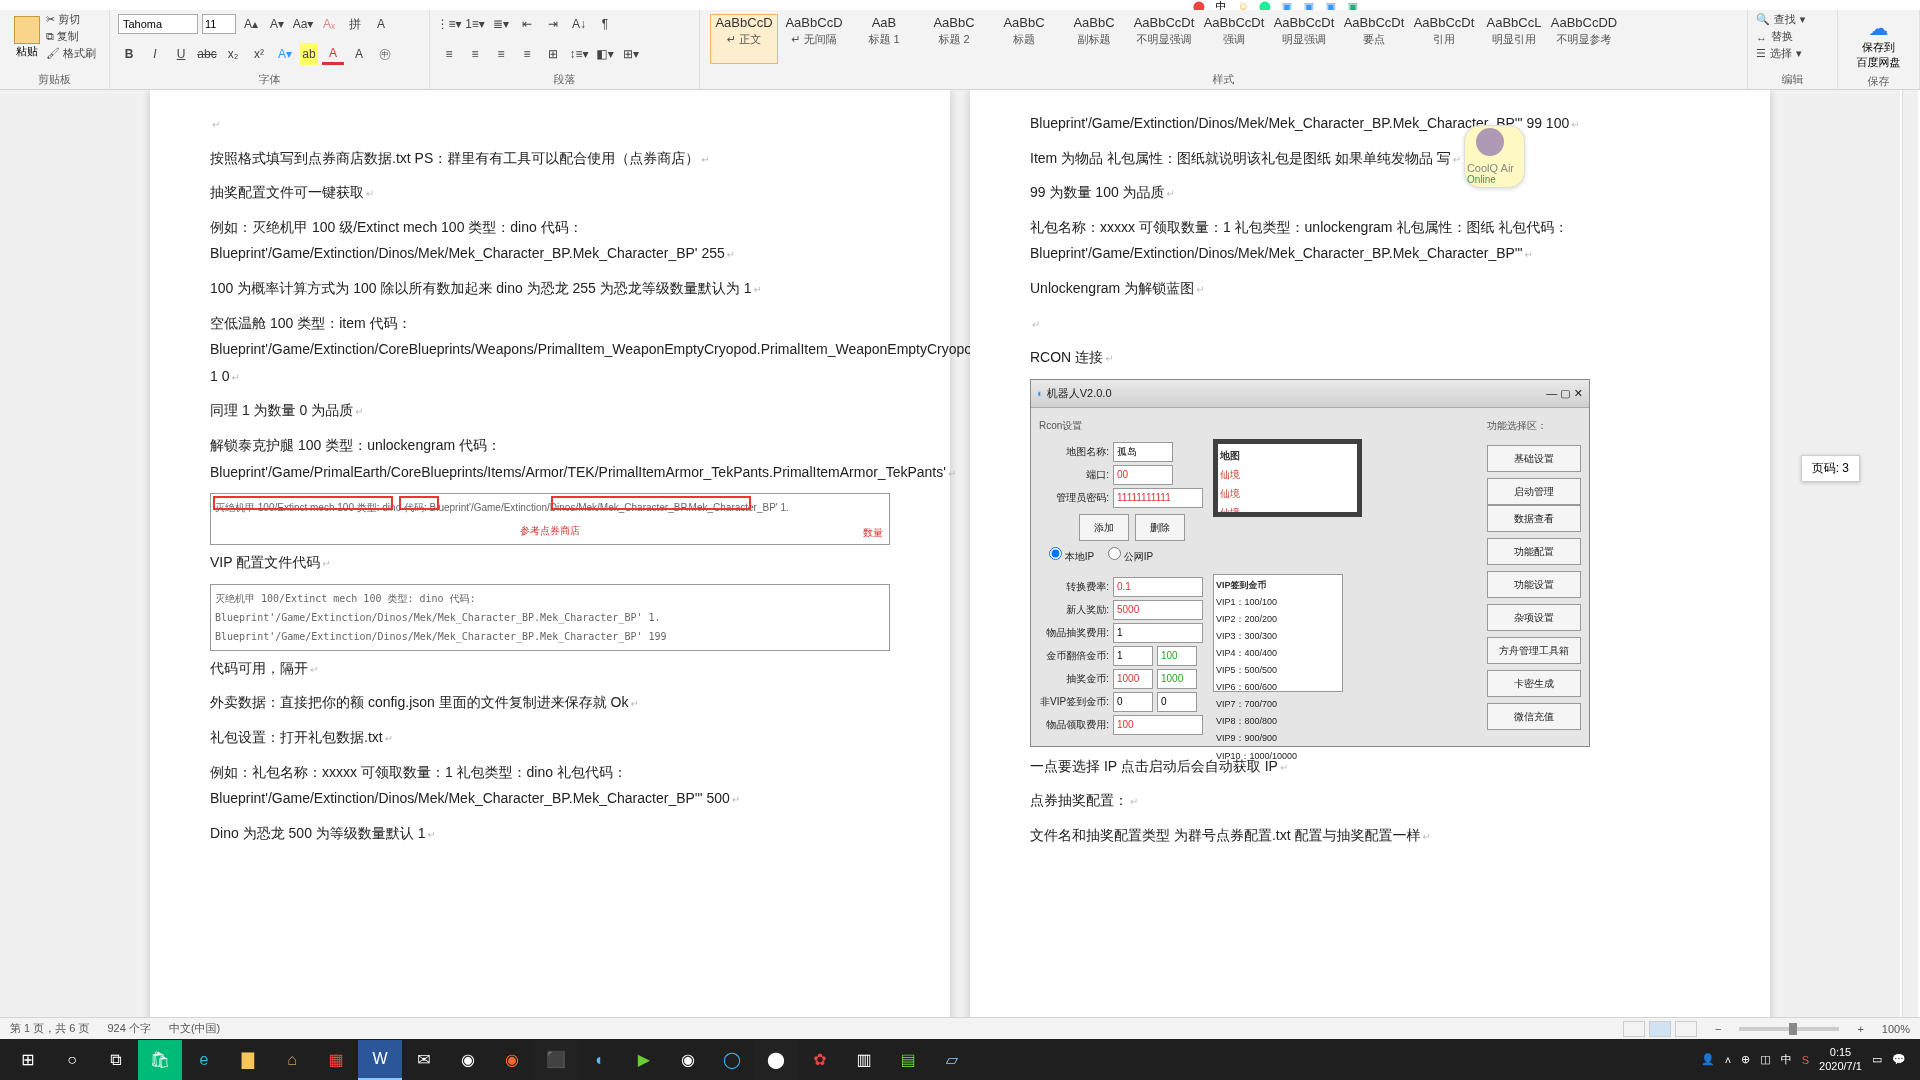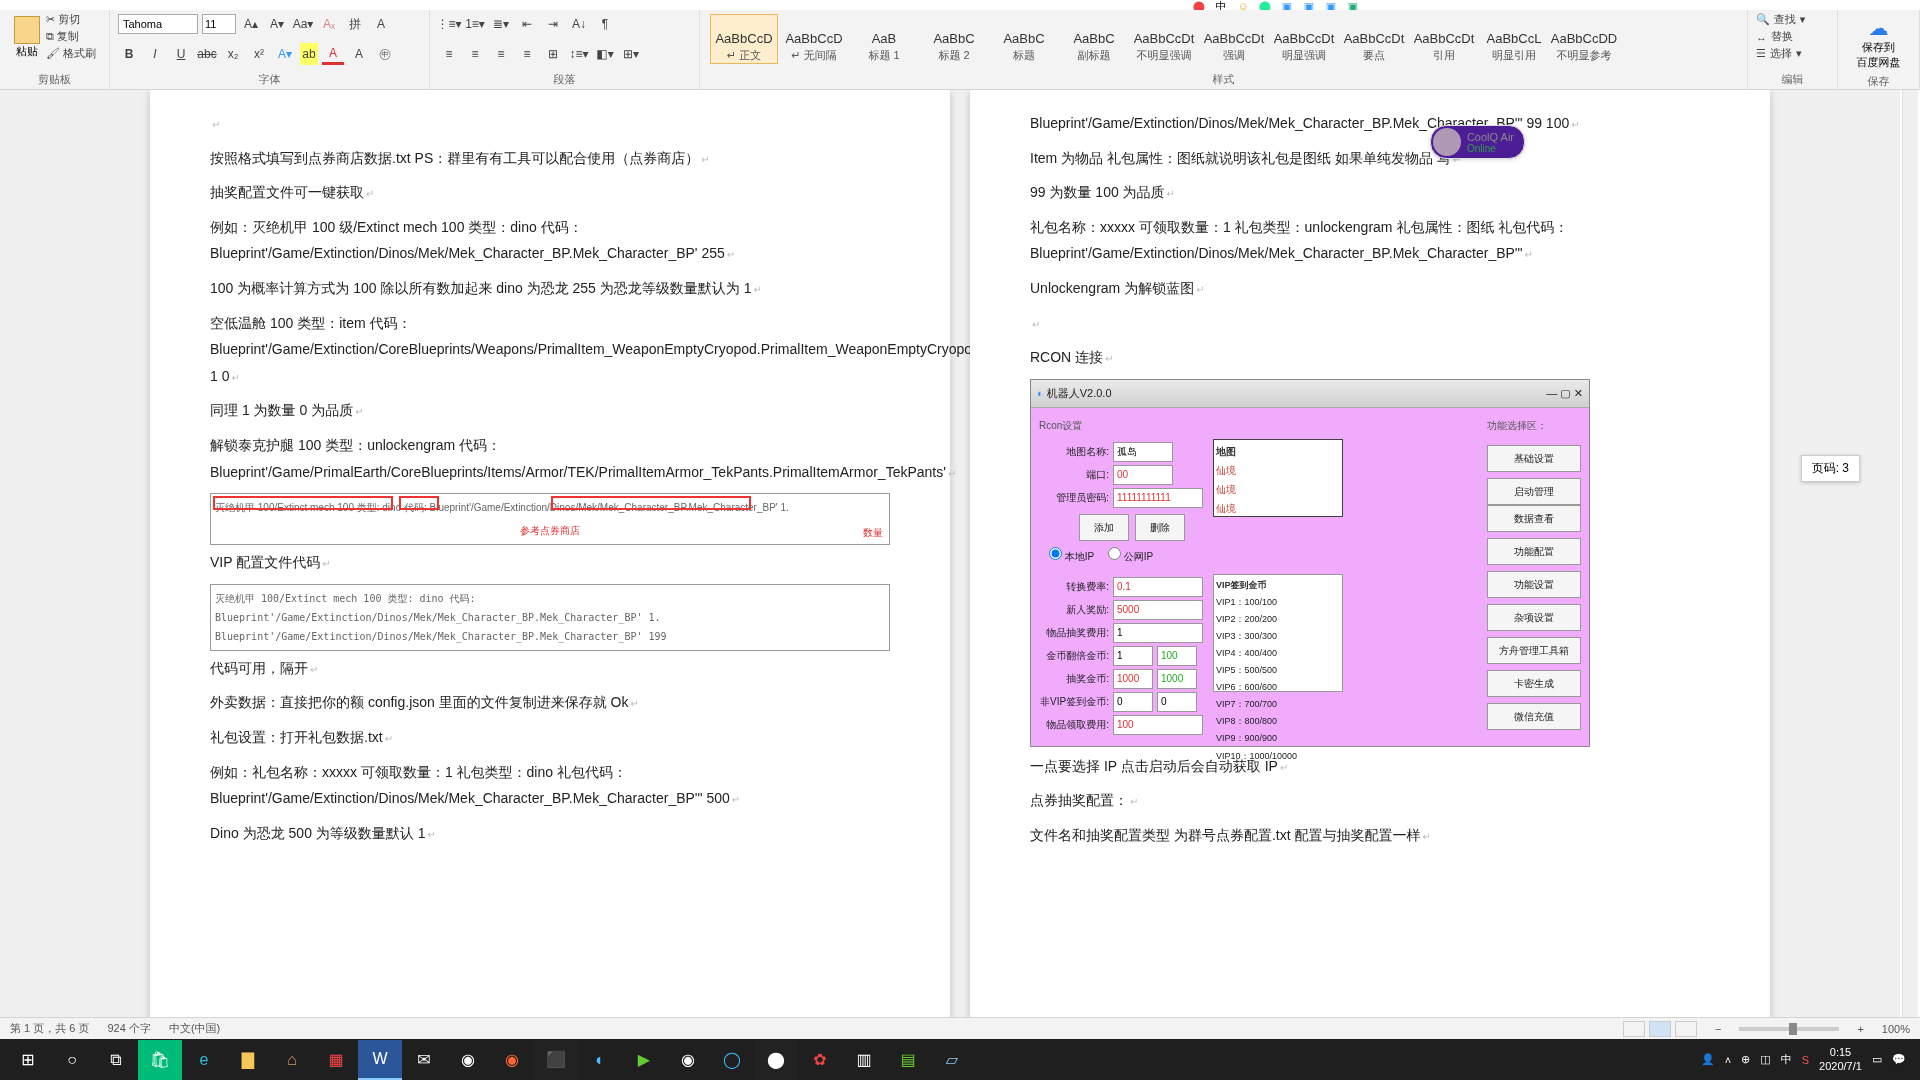--- a/index.html
+++ b/index.html
@@ -20,21 +20,21 @@
 .clip-main { display: flex; flex-direction: column; align-items: center; padding: 4px 6px; }
 .clip-side { display: flex; flex-direction: column; gap: 2px; font-size: 11px; color: #444; }
 .clip-side div { display: flex; align-items: center; gap: 3px; cursor: pointer; }
 
 
 .font-name { width: 80px; height: 20px; border: 1px solid #aaa; font-size: 11px; padding: 0 4px; background: #fff; }
 .font-size { width: 34px; height: 20px; border: 1px solid #aaa; font-size: 11px; padding: 0 2px; background: #fff; }
 
 
 .styles-gallery { display: flex; gap: 2px; padding: 2px; }
-.style-item { width: 68px; height: 50px; border: 1px solid transparent; display: flex; flex-direction: column; align-items: center; justify-content: flex-end; cursor: pointer; }
+.style-item { width: 68px; height: 50px; border: 1px solid transparent; display: flex; flex-direction: column; align-items: center; justify-content: flex-start; cursor: pointer; }
 .style-item.sel { border: 1px solid #f0b560; background: #fdeecd; }
 .style-preview { font-size: 13px; color: #333; }
 .style-name { font-size: 11px; color: #555; margin-top: 2px; }
 
 
 .edit-items { display: flex; flex-direction: column; gap: 2px; font-size: 11px; color: #444; }
 .edit-items div { display: flex; align-items: center; gap: 4px; cursor: pointer; }
 .big-btn { display: flex; flex-direction: column; align-items: center; font-size: 11px; cursor: pointer; padding: 4px 6px; }
 
 
@@ -45,33 +45,33 @@
 .p { margin-bottom: 8px; }
 .p::after { content: "↵"; color: #bbb; font-size: 10px; margin-left: 2px; }
 
 
 .code-img { border: 1px solid #999; padding: 4px; font-size: 10px; color: #666; margin: 4px 0; position: relative; font-family: monospace; }
 .red-box { position: absolute; border: 2px solid #e33; }
 
 
 .bot-window { border: 1px solid #888; margin: 6px 0; font-size: 11px; width: 560px; }
 .bot-title { background: linear-gradient(#eaeaea,#d0d0d0); padding: 3px 6px; display: flex; align-items: center; justify-content: space-between; border-bottom: 1px solid #aaa; }
-.bot-body { display: flex; background: #f0abfc; }
+.bot-body { display: flex; background: #e5e5e5; }
 .bot-left { flex: 1; padding: 8px; }
 .bot-right { width: 110px; padding: 8px; display: flex; flex-direction: column; gap: 6px; }
 .bot-field { display: flex; align-items: center; margin: 3px 0; gap: 4px; }
 .bot-field label { width: 70px; text-align: right; font-size: 10px; }
 .bot-field input { border: 1px solid #999; font-size: 10px; padding: 1px 3px; height: 20px; }
 .bot-btn { border: 1px solid #999; background: #f5f5f5; padding: 3px 0; text-align: center; font-size: 10px; cursor: pointer; }
-.bot-listbox { border: 1px solid #404040; background: #fff; width: 130px; height: 78px; font-size: 10px; color: #c0392b; padding: 2px; overflow: hidden; }
+.bot-listbox { border: 5px solid #404040; background: #fff; width: 149px; height: 78px; font-size: 10px; color: #c0392b; padding: 2px; overflow: hidden; }
 .bot-vip { border: 1px solid #999; background: #fff; width: 130px; height: 118px; font-size: 9px; padding: 2px; }
 .bot-section-title { font-size: 10px; color: #555; margin-bottom: 4px; }
 
 
-.coolq { position: absolute; top: 125px; right: 395px; display: flex; align-items: center; gap: 6px; background: #4c1d95; border: 1px solid #ddd; border-radius: 16px; padding: 2px 10px 2px 2px; box-shadow: 0 1px 4px rgba(0,0,0,0.15); font-size: 11px; }
+.coolq { position: absolute; top: 125px; right: 395px; display: flex; align-items: center; gap: 6px; background: #fef9c3; border: 1px solid #ddd; border-radius: 16px; padding: 2px 10px 2px 2px; box-shadow: 0 1px 4px rgba(0,0,0,0.15); font-size: 11px; flex-direction: column; }
 .coolq-av { width: 28px; height: 28px; border-radius: 50%; background: #b099b5; }
 .coolq-name { color: #888; }
 .coolq-status { color: #2e9e4b; font-size: 10px; }
 
 
 .vscroll { position: absolute; right: 2px; top: 90px; bottom: 60px; width: 16px; background: #f0f0f0; border-left: 1px solid #ddd; }
 
 
 .page-tip { position: absolute; right: 60px; top: 455px; background: #fff; border: 1px solid #ccc; padding: 4px 10px; font-size: 12px; box-shadow: 0 1px 4px rgba(0,0,0,0.2); }
 

